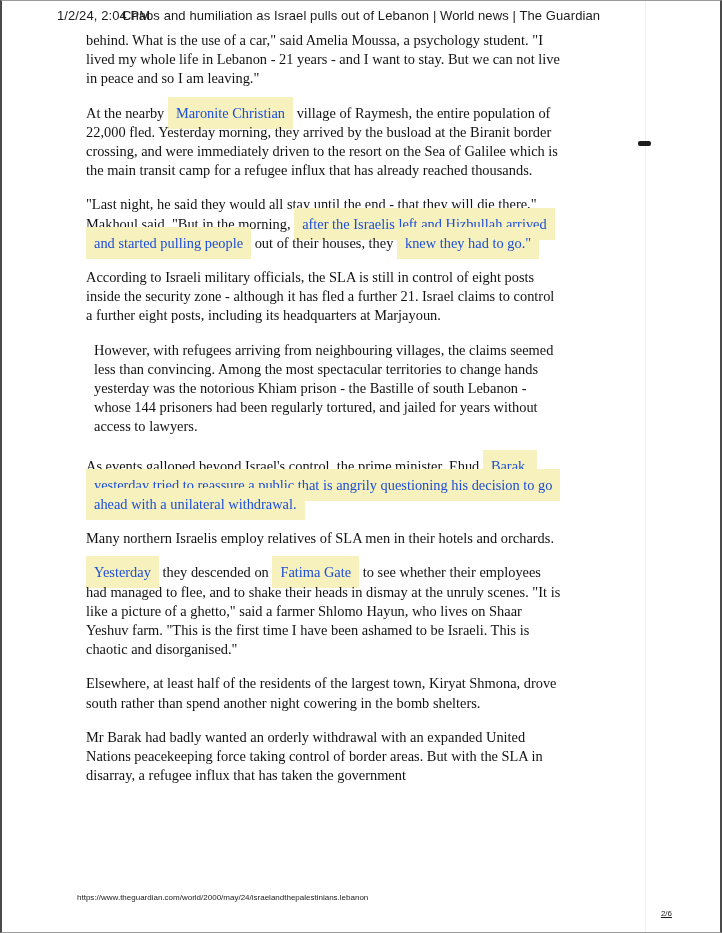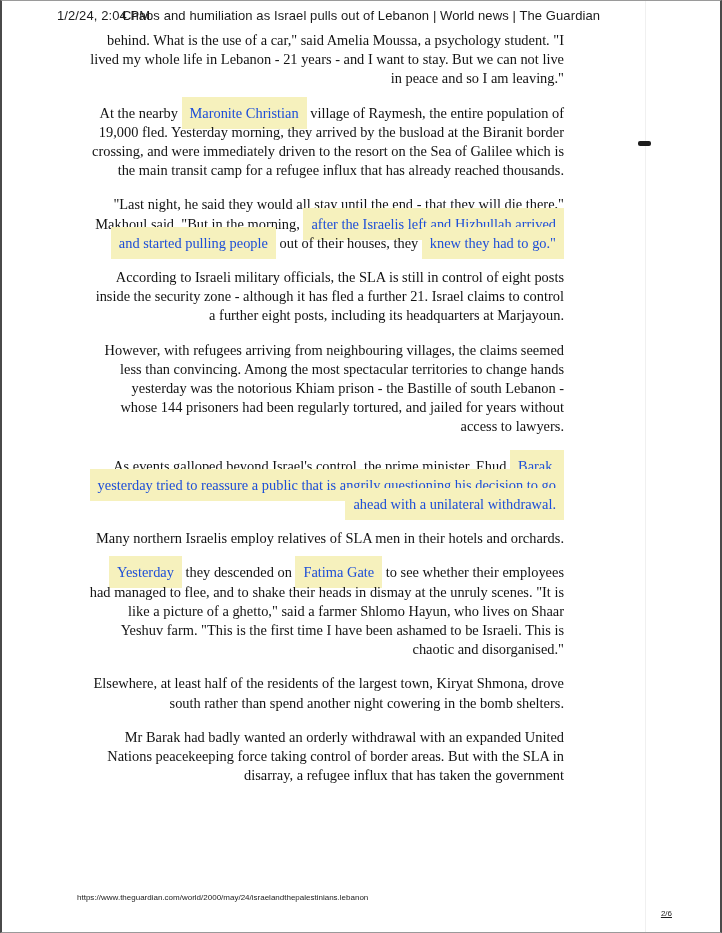--- a/index.html
+++ b/index.html
@@ -95,21 +95,20 @@
     left: 84px;
     width: 478px;
     font-family: "Liberation Serif", "DejaVu Serif", serif;
     font-size: 14.4px;
     line-height: 19.2px;
     color: #121212;
     text-align: left;
   }
   .article p {
     margin: 0 0 15px 0;
-    text-align: right;
   }
   .article p.gap-wide {
     margin-bottom: 20px;
     margin-left: 8px;
   }
   mark.hl {
     background: #f6f1bd;
     color: #1d4ed8;
     padding: 8px;
     box-decoration-break: clone;
@@ -121,21 +120,21 @@
 
 <div class="page">
 
   <div class="page-header">
     <span class="hdr-date">1/2/24, 2:04 PM</span>
     <span class="hdr-title">Chaos and humiliation as Israel pulls out of Lebanon | World news | The Guardian</span>
   </div>
 
   <div class="article">
       <p><span>behind. What is the use of a car," said Amelia Moussa, a psychology student. "I lived my whole life in Lebanon - 21 years - and I want to stay. But we can not live in peace and so I am leaving."</span></p>
-      <p><span>At the nearby </span><mark class="hl">Maronite Christian</mark><span> village of Raymesh, the entire population of 19,000 fled. Yesterday morning, they arrived by the busload at the Biranit border crossing, and were immediately driven to the resort on the Sea of Galilee which is the main transit camp for a refugee influx that has already reached thousands.</span></p>
+      <p><span>At the nearby </span><mark class="hl">Maronite Christian</mark><span> village of Raymesh, the entire population of 22,000 fled. Yesterday morning, they arrived by the busload at the Biranit border crossing, and were immediately driven to the resort on the Sea of Galilee which is the main transit camp for a refugee influx that has already reached thousands.</span></p>
       <p><span>"Last night, he said they would all stay until the end - that they will die there," Makhoul said. "But in the morning, </span><mark class="hl">after the Israelis left and Hizbullah arrived and started pulling people</mark><span> out of their houses, they </span><mark class="hl">knew they had to go."</mark></p>
       <p><span>According to Israeli military officials, the SLA is still in control of eight posts inside the security zone - although it has fled a further 21. Israel claims to control a further eight posts, including its headquarters at Marjayoun.</span></p>
       <p class="gap-wide"><span>However, with refugees arriving from neighbouring villages, the claims seemed less than convincing. Among the most spectacular territories to change hands yesterday was the notorious Khiam prison - the Bastille of south Lebanon - whose 144 prisoners had been regularly tortured, and jailed for years without access to lawyers.</span></p>
       <p><span>As events galloped beyond Israel's control, the prime minister, Ehud </span><mark class="hl">Barak, yesterday tried to reassure a public that is angrily questioning his decision to go ahead with a unilateral withdrawal.</mark></p>
       <p><span>Many northern Israelis employ relatives of SLA men in their hotels and orchards.</span></p>
       <p><mark class="hl">Yesterday</mark><span> they descended on </span><mark class="hl">Fatima Gate</mark><span> to see whether their employees had managed to flee, and to shake their heads in dismay at the unruly scenes. "It is like a picture of a ghetto," said a farmer Shlomo Hayun, who lives on Shaar Yeshuv farm. "This is the first time I have been ashamed to be Israeli. This is chaotic and disorganised."</span></p>
       <p><span>Elsewhere, at least half of the residents of the largest town, Kiryat Shmona, drove south rather than spend another night cowering in the bomb shelters.</span></p>
       <p><span>Mr Barak had badly wanted an orderly withdrawal with an expanded United Nations peacekeeping force taking control of border areas. But with the SLA in disarray, a refugee influx that has taken the government</span></p>
     </div>
 

